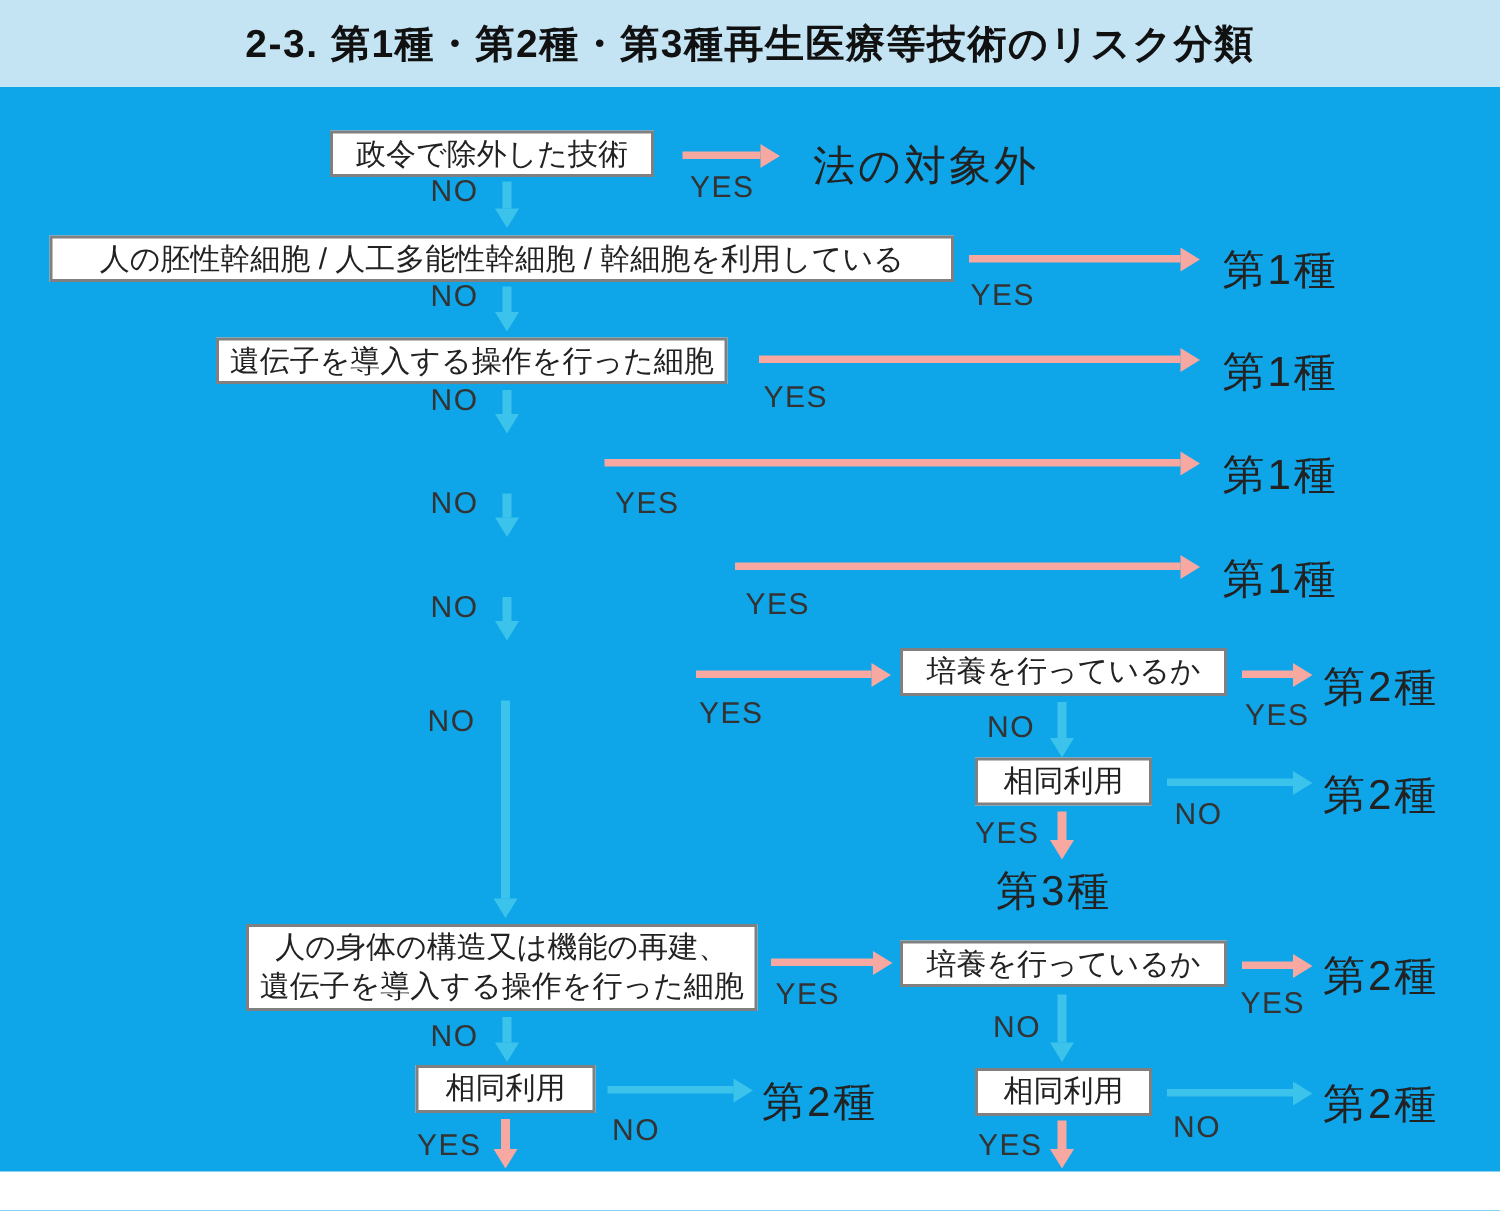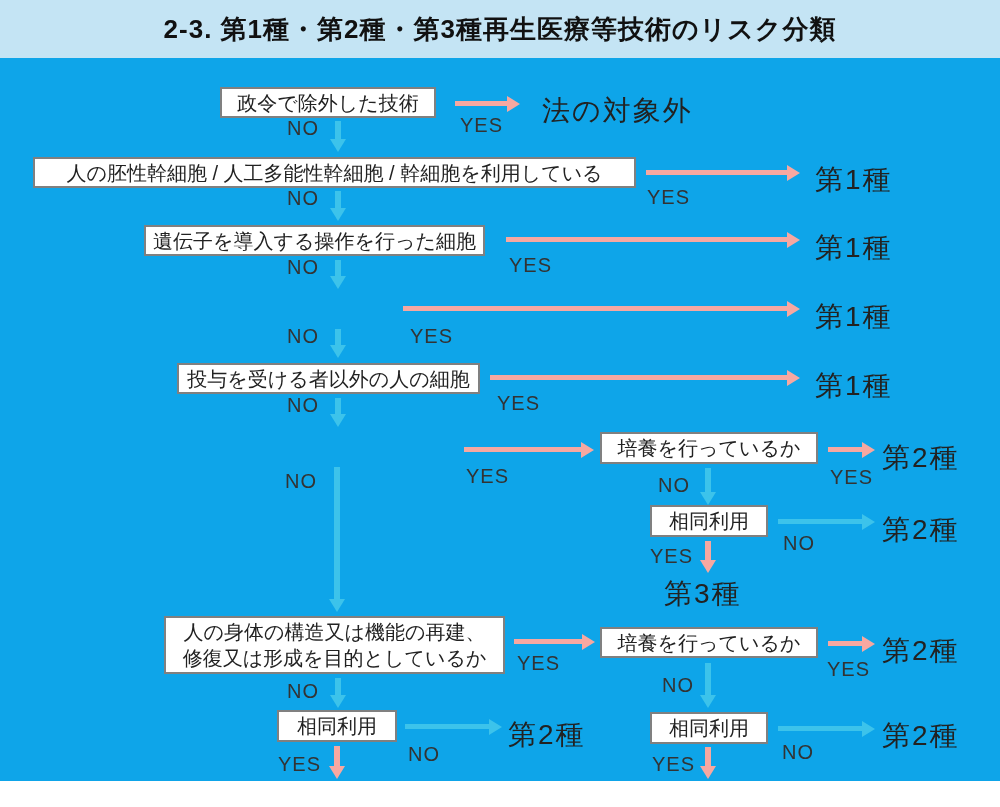--- a/index.html
+++ b/index.html
@@ -82,21 +82,20 @@
   <div class="tag" style="left:509px;top:254px">YES</div>
   <div class="tag" style="left:287px;top:256px">NO</div>
   <div class="v-arrow no" style="left:335px;top:260px;height:16px"></div>
 
   <div class="h-arrow yes" style="left:403px;top:306px;width:384px"></div>
   <div class="result" style="left:815px;top:298px">第1種</div>
   <div class="tag" style="left:410px;top:325px">YES</div>
   <div class="tag" style="left:287px;top:325px">NO</div>
   <div class="v-arrow no" style="left:335px;top:329px;height:16px"></div>
 
-  <div class="node" style="left:177px;top:363px;width:303px;height:31px">投与を受ける者以外の人の細胞</div>
   <div class="h-arrow yes" style="left:490px;top:375px;width:297px"></div>
   <div class="result" style="left:815px;top:367px">第1種</div>
   <div class="tag" style="left:497px;top:392px">YES</div>
   <div class="tag" style="left:287px;top:394px">NO</div>
   <div class="v-arrow no" style="left:335px;top:398px;height:16px"></div>
 
   <div class="h-arrow yes" style="left:464px;top:447px;width:117px"></div>
   <div class="tag" style="left:466px;top:465px">YES</div>
   <div class="tag" style="left:285px;top:470px">NO</div>
   <div class="v-arrow no" style="left:334px;top:467px;height:132px"></div>
@@ -110,21 +109,21 @@
 
   <div class="node" style="left:650px;top:505px;width:118px;height:32px">相同利用</div>
   <div class="h-arrow no" style="left:778px;top:519px;width:84px"></div>
   <div class="result" style="left:882px;top:511px">第2種</div>
   <div class="tag" style="left:783px;top:532px">NO</div>
   <div class="tag" style="left:650px;top:545px">YES</div>
   <div class="v-arrow yes" style="left:705px;top:541px;height:19px"></div>
   <div class="result" style="left:664px;top:575px">第3種</div>
 
   <div class="node" style="left:164px;top:616px;width:341px;height:58px">人の身体の構造又は機能の再建、
-修復又は形成を目的としているか</div>
+遺伝子を導入する操作を行った細胞</div>
   <div class="h-arrow yes" style="left:514px;top:639px;width:68px"></div>
   <div class="tag" style="left:517px;top:652px">YES</div>
   <div class="tag" style="left:287px;top:680px">NO</div>
   <div class="v-arrow no" style="left:335px;top:678px;height:17px"></div>
 
   <div class="node" style="left:600px;top:627px;width:218px;height:31px">培養を行っているか</div>
   <div class="h-arrow yes" style="left:828px;top:641px;width:34px"></div>
   <div class="result" style="left:882px;top:632px">第2種</div>
   <div class="tag" style="left:827px;top:658px">YES</div>
   <div class="tag" style="left:662px;top:674px">NO</div>

